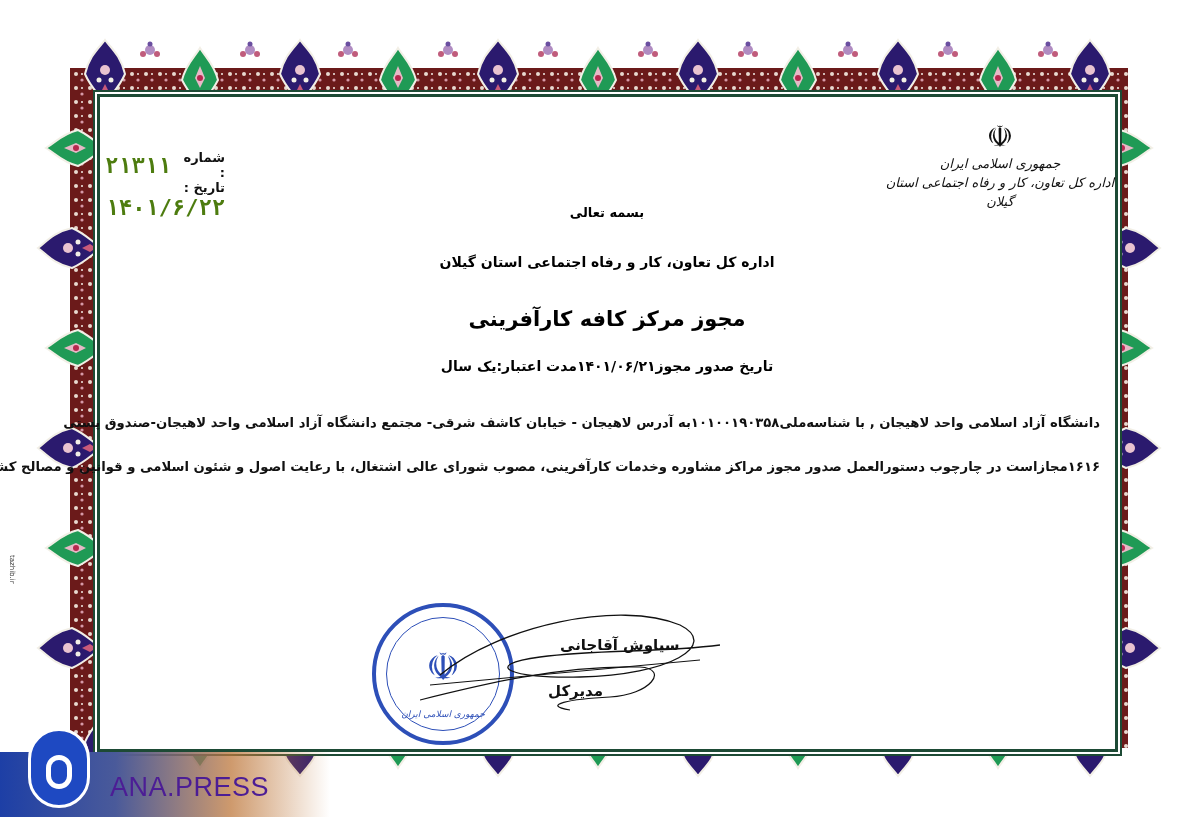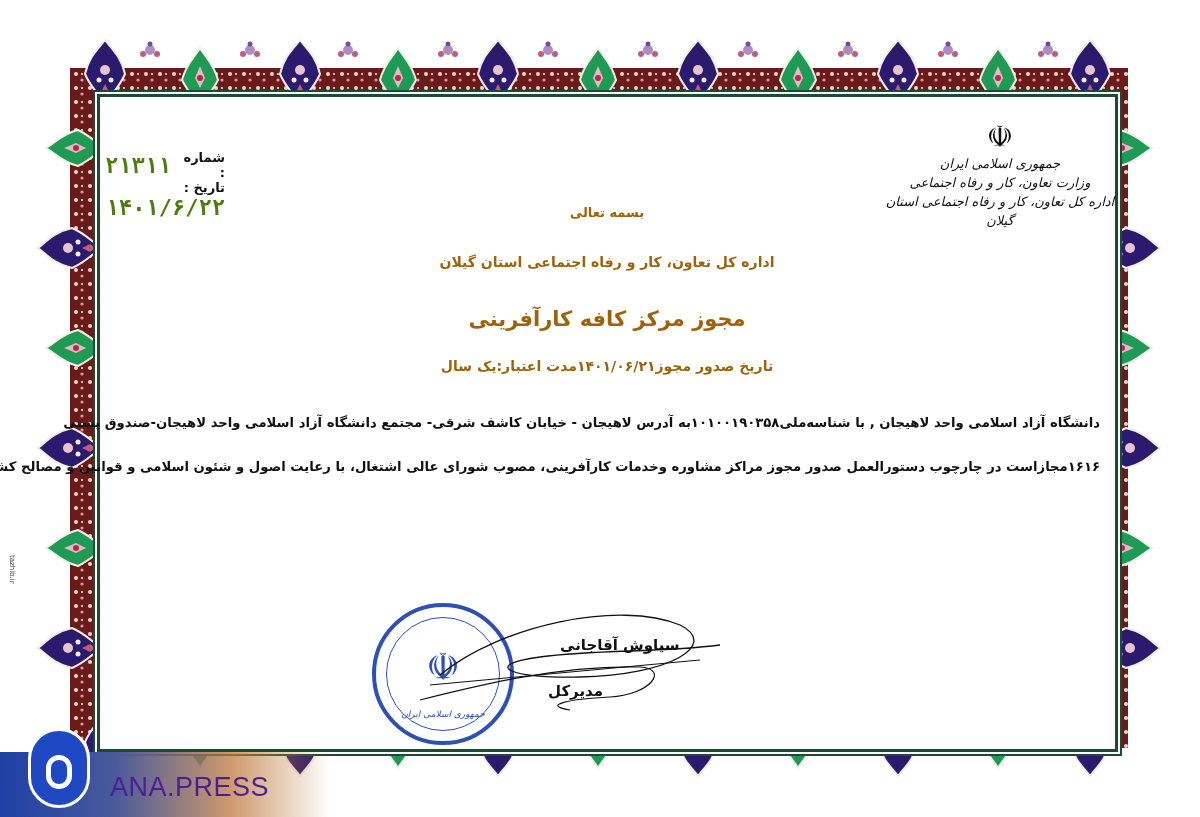--- a/index.html
+++ b/index.html
@@ -6,21 +6,21 @@
   body{width:1200px;height:817px;position:relative;overflow:hidden;background:#ffffff;font-family:"DejaVu Sans",sans-serif;}
   .frame-outer{position:absolute;left:30px;top:28px;width:1138px;height:760px;}
   .ornament{position:absolute;inset:0;}
   .paper{position:absolute;left:97px;top:94px;width:1021px;height:658px;background:#ffffff;border:3px solid #1d4a35;box-shadow:0 0 0 2px #ffffff,0 0 0 4px #1d4a35;box-sizing:border-box;}
   .emblem-block{position:absolute;right:80px;top:120px;width:240px;text-align:center;direction:rtl;color:#111;}
   .emblem{font-size:30px;line-height:34px;color:#111;font-family:"DejaVu Serif",serif;}
   .emblem-line{font-family:"DejaVu Serif",serif;font-style:italic;font-size:13px;line-height:19px;}
   .meta-block{position:absolute;left:105px;top:150px;direction:rtl;width:120px;color:#111;}
   .meta-row{display:flex;align-items:center;justify-content:flex-start;gap:4px;font-size:13px;font-weight:bold;}
   .meta-val{color:#4d7c0f;font-size:22px;font-weight:bold;font-family:"DejaVu Sans Mono",monospace;letter-spacing:1px;direction:ltr;}
-  .center{position:absolute;left:14px;right:0;text-align:center;direction:rtl;color:#a16207;font-weight:bold;}
+  .center{position:absolute;left:14px;right:0;text-align:center;direction:rtl;color:#000000;font-weight:bold;}
   .t-bismillah{top:205px;font-size:13px;}
   .t-org{top:254px;font-size:14px;}
   .t-title{top:307px;font-size:21px;}
   .t-issue{top:358px;font-size:14px;}
   .body-text{position:absolute;left:108px;right:100px;top:401px;direction:rtl;text-align:right;font-weight:bold;font-size:13.2px;line-height:44px;color:#111;}
   .body-text p{margin:0;white-space:nowrap;}
   .sig-name{position:absolute;left:560px;top:636px;font-weight:bold;font-size:15px;direction:rtl;color:#111;}
   .sig-role{position:absolute;left:548px;top:682px;font-weight:bold;font-size:15px;direction:rtl;color:#111;text-align:right;}
   .stamp{position:absolute;left:372px;top:603px;width:142px;height:142px;border:4px solid #2d4fb8;border-radius:50%;box-sizing:border-box;}
   .stamp-inner{position:absolute;left:10px;top:10px;right:10px;bottom:10px;border:1.5px solid #2d4fb8;border-radius:50%;}
@@ -124,21 +124,20 @@
         <use href="#archP" x="600" y="14"></use>
     </g>
   </svg>
 </div>
 
 <div class="paper"></div>
 
 <div class="emblem-block">
   <div class="emblem">☫</div>
   <div class="emblem-line">جمهوری اسلامی ایران</div>
-  <div class="emblem-line">وزارت تعاون، کار و رفاه اجتماعی</div>
   <div class="emblem-line">اداره کل تعاون، کار و رفاه اجتماعی استان گیلان</div>
 </div>
 
 <div class="meta-block">
   <div class="meta-row">
     <span>شماره :</span>
     <span class="meta-val">۲۱۳۱۱</span>
   </div>
   <div class="meta-row">
     <span>تاریخ :</span>

